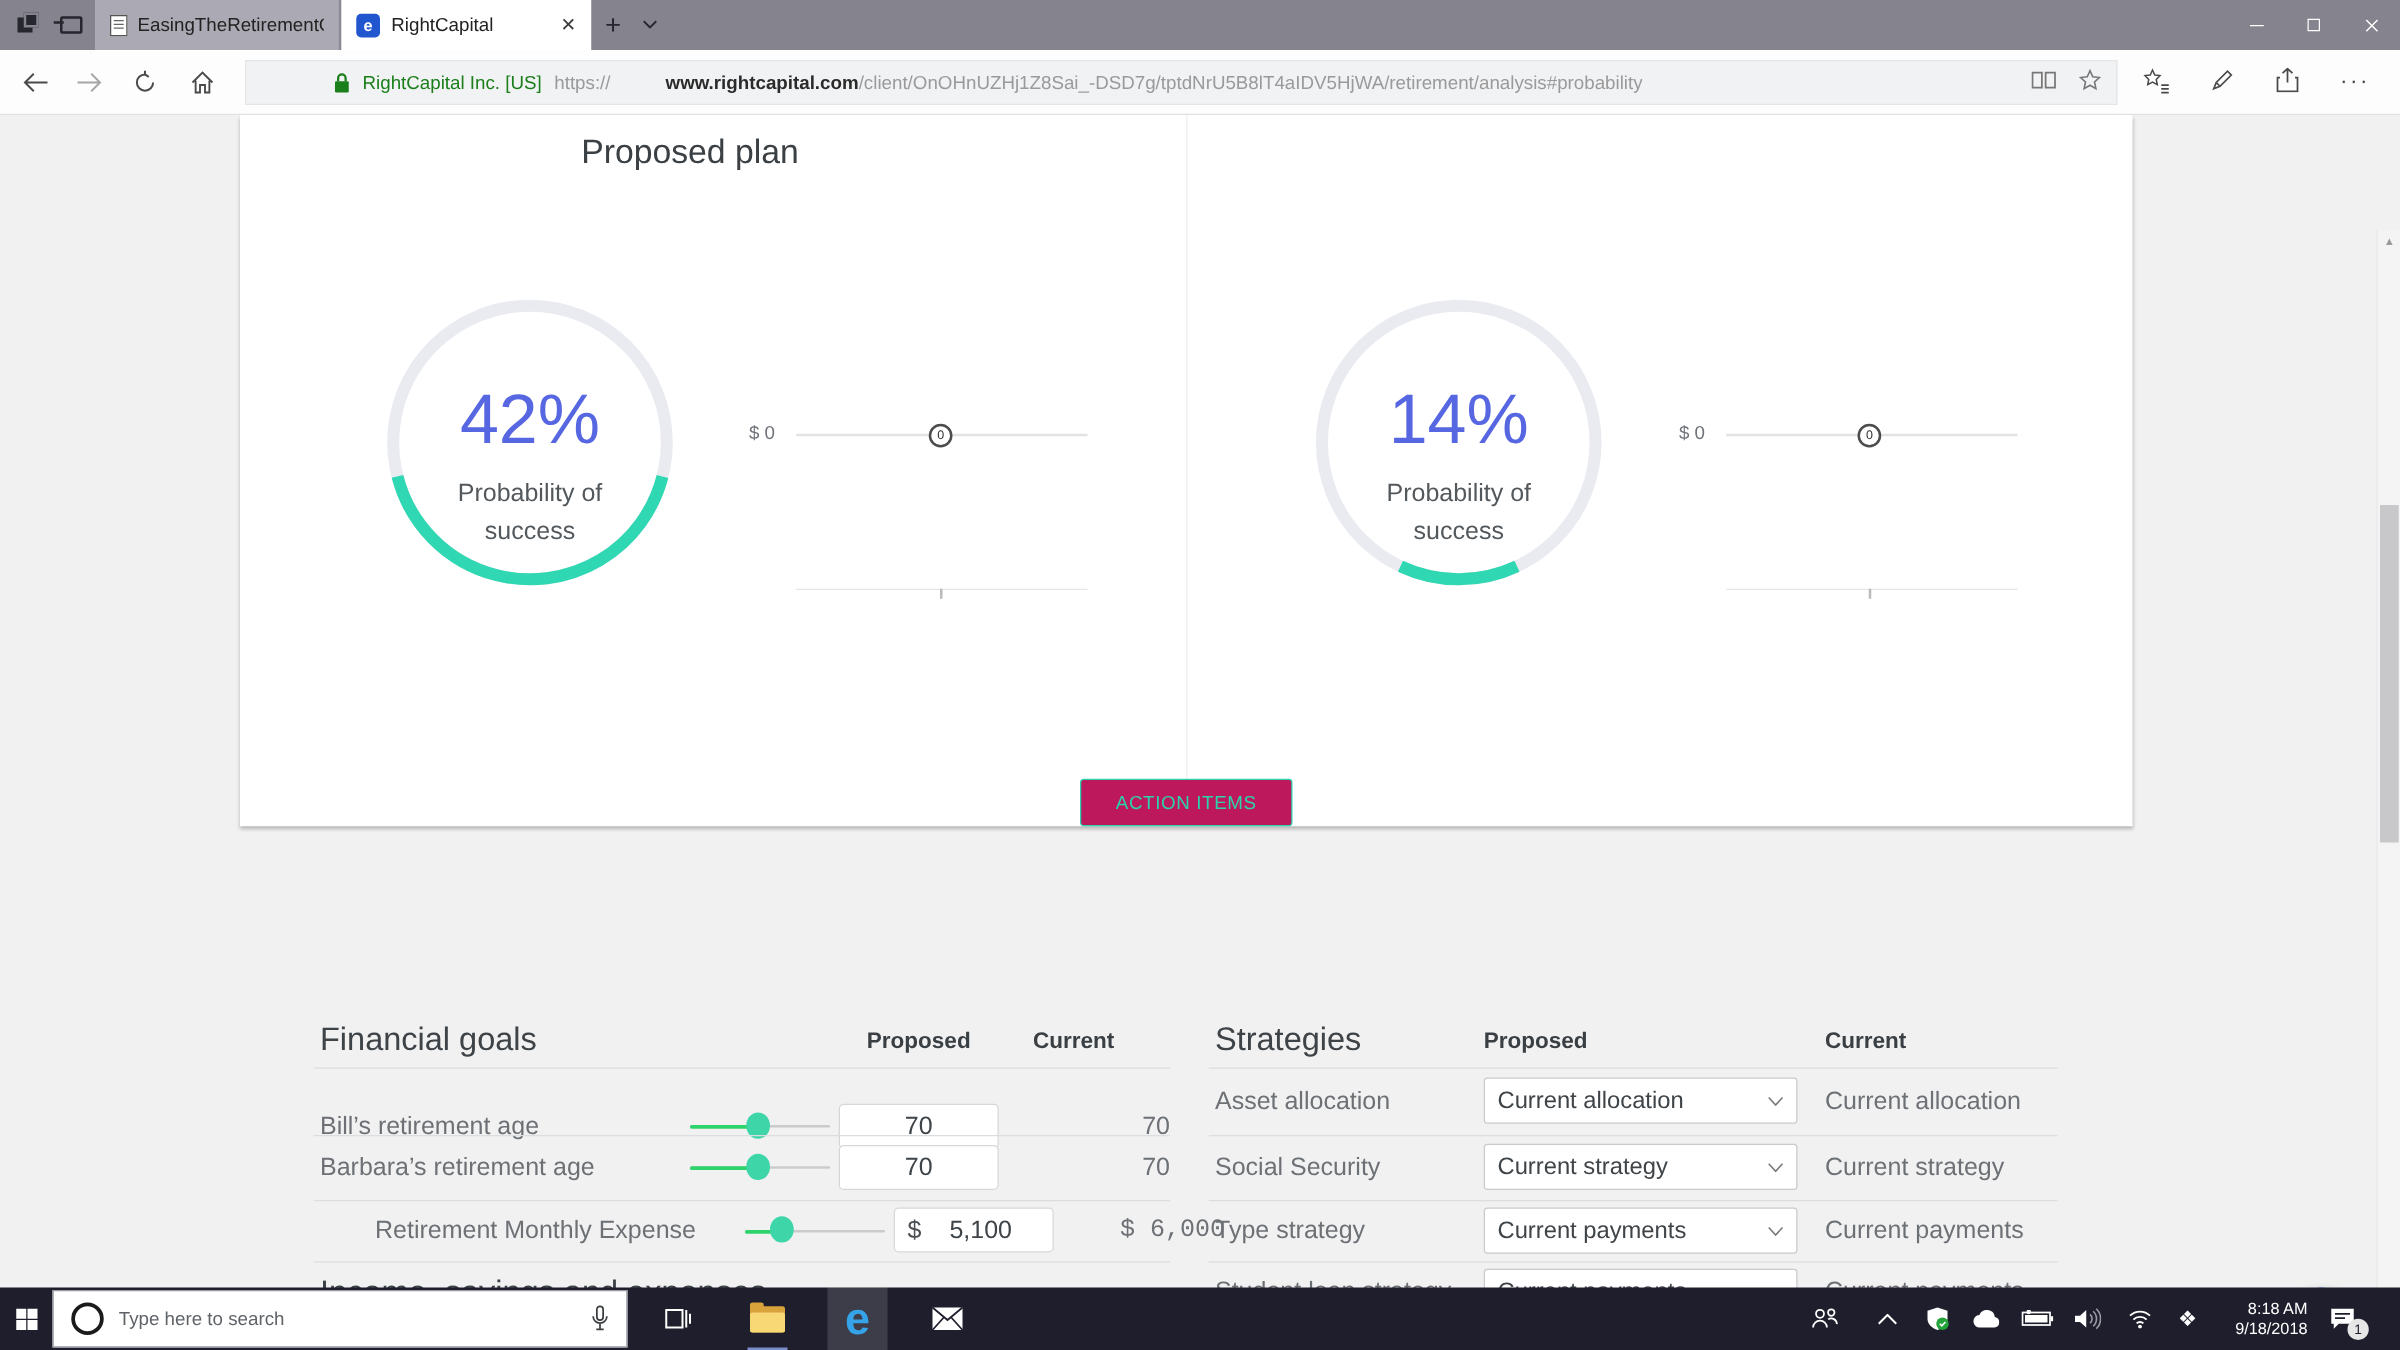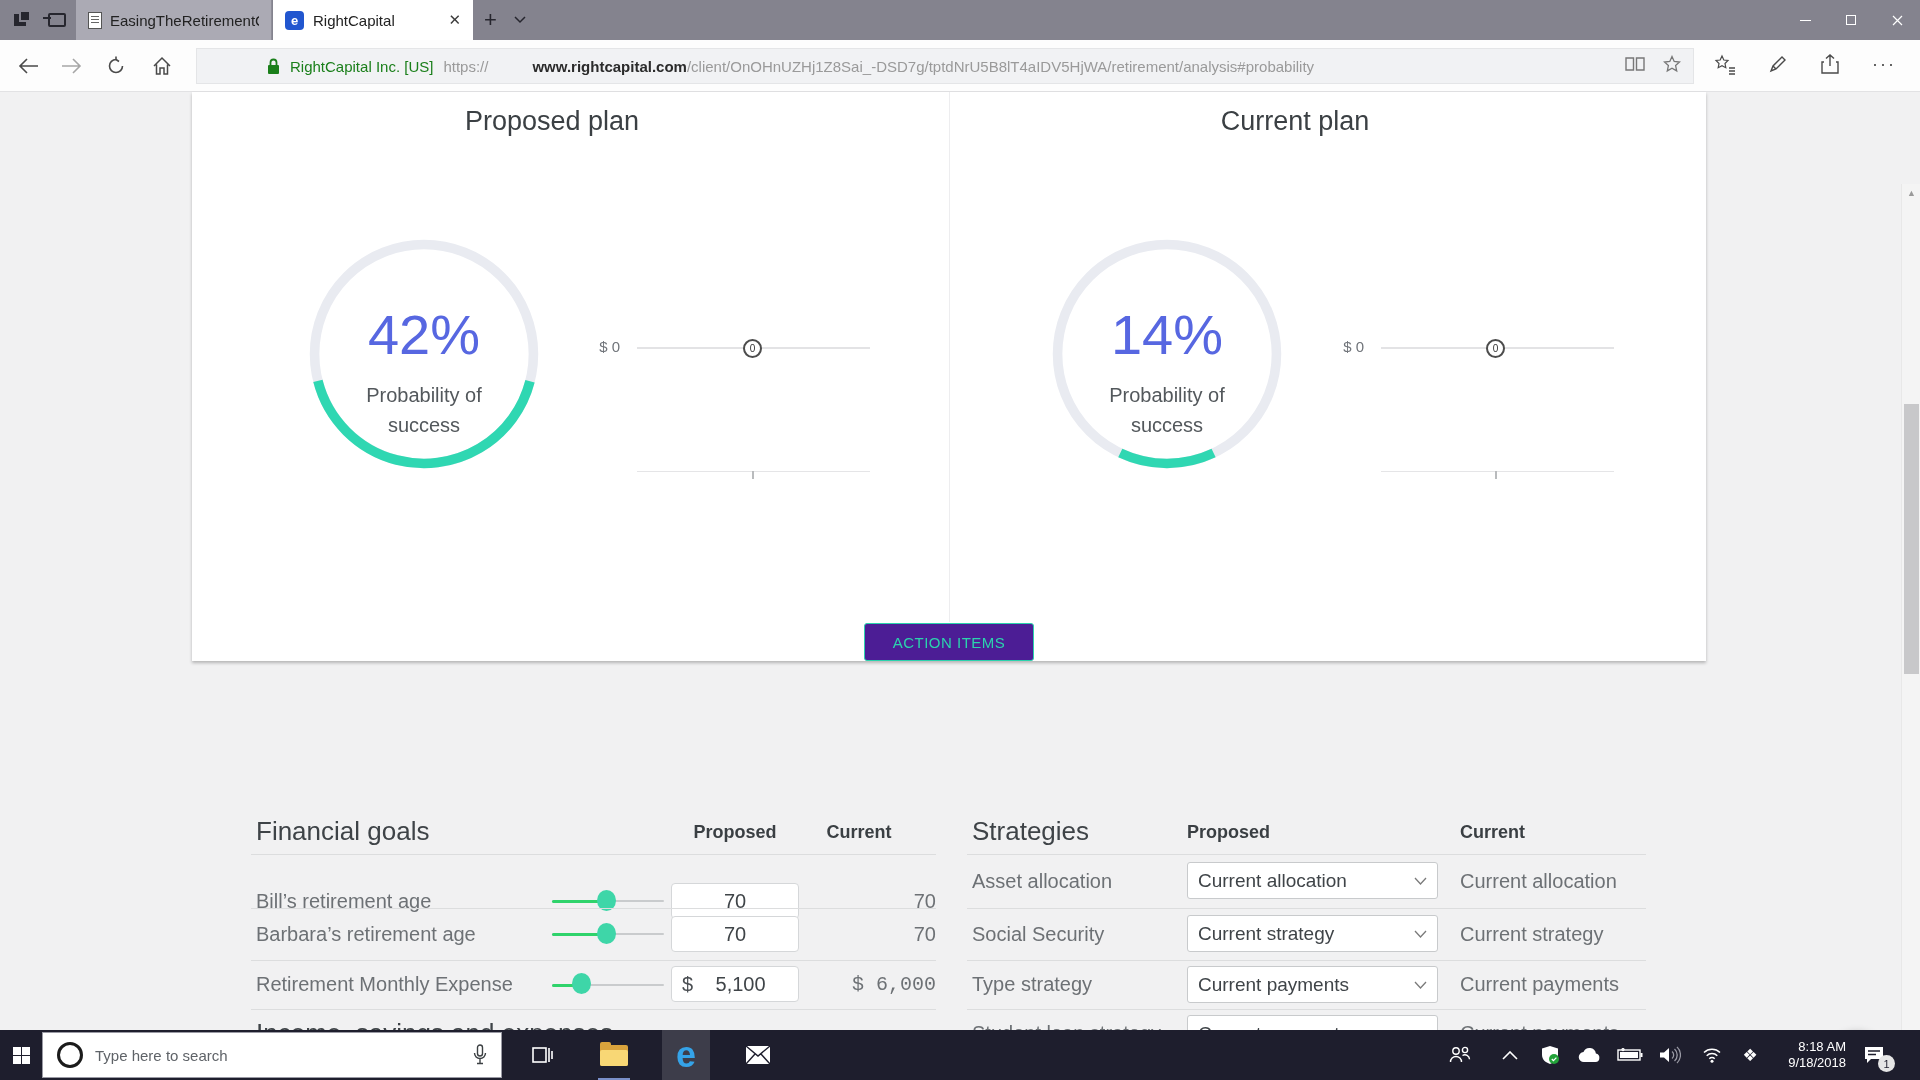--- a/index.html
+++ b/index.html
@@ -45,21 +45,21 @@
   .card { position:absolute; left:192px; top:0; width:1514px; height:569px; background:#fff; box-shadow:0 2px 3px rgba(0,0,0,0.25); }
   .vdivider { position:absolute; left:757px; top:0; width:1px; height:530px; background:#ededef; }
   .plan-title { position:absolute; width:400px; text-align:center; font-size:27px; color:#3b4044; top:14px; }
   .pct { position:absolute; width:240px; text-align:center; font-size:56px; color:#5767e1; }
   .prob-label { position:absolute; width:240px; text-align:center; font-size:20px; color:#53585c; }
   .mini-label { position:absolute; font-size:15px; color:#70747a; text-align:right; width:60px; }
   .mini-track { position:absolute; height:2px; background:#e3e3e5; }
   .mini-handle { position:absolute; width:19px; height:19px; border-radius:50%; background:#fff; border:2px solid #4c4c4c; color:#333; font-size:10px; display:flex; align-items:center; justify-content:center; }
   .mini-axis { position:absolute; height:1px; background:#e5e5e7; }
   .mini-tick { position:absolute; width:2px; height:8px; background:#b9bbbd; }
-  .action-btn { position:absolute; left:672px; top:531px; width:170px; height:38px; background:#4c1d95; border:1px solid #2bd3ad; border-radius:3px; color:#2bd3ad; font-size:15px; letter-spacing:0.5px; display:flex; align-items:center; justify-content:center; }
+  .action-btn { position:absolute; left:672px; top:531px; width:170px; height:38px; background:#be185d; border:1px solid #2bd3ad; border-radius:3px; color:#2bd3ad; font-size:15px; letter-spacing:0.5px; display:flex; align-items:center; justify-content:center; }
 
   
   .col { position:absolute; top:712px; height:318px; }
   .col-left { left:251px; width:685px; }
   .col-right { left:967px; width:679px; }
   .sec-head { font-size:26px; color:#3e4347; }
   .col-header { font-size:18px; font-weight:bold; color:#3a3f43; }
   .hr { position:absolute; left:0; width:100%; height:1px; background:#dcddde; }
   .grow { position:absolute; left:0; width:100%; display:flex; align-items:center; }
   .rlabel { font-size:20px; color:#6d7175; position:absolute; left:5px; }
@@ -231,21 +231,20 @@
       </svg>
       <div class="pct" style="left:112px; top:210px;">42%</div>
       <div class="prob-label" style="left:112px; top:292px;">Probability of</div>
       <div class="prob-label" style="left:112px; top:322px;">success</div>
       <div class="mini-label" style="left:368px; top:246px;">$ 0</div>
       <div class="mini-track" style="left:445px; top:255px; width:233px;"></div>
       <div class="mini-handle" style="left:551px; top:247px;">0</div>
       <div class="mini-axis" style="left:445px; top:379px; width:233px;"></div>
       <div class="mini-tick" style="left:560px; top:379px;"></div>
 
-      <div class="plan-title" style="left:903px;">Current plan</div>
       <svg class="abs" style="left:855px; top:142px;" width="240" height="240" viewBox="0 0 250 250">
         <circle cx="125" cy="125" r="114" fill="none" stroke="#e9ebf1" stroke-width="10"></circle>
         <circle cx="125" cy="125" r="114" fill="none" stroke="#2fd7b2" stroke-width="10" stroke-dasharray="100.2796375025862 616.0034875158866" transform="rotate(64.8 125 125)"></circle>
       </svg>
       <div class="pct" style="left:855px; top:210px;">14%</div>
       <div class="prob-label" style="left:855px; top:292px;">Probability of</div>
       <div class="prob-label" style="left:855px; top:322px;">success</div>
       <div class="mini-label" style="left:1112px; top:246px;">$ 0</div>
       <div class="mini-track" style="left:1189px; top:255px; width:233px;"></div>
       <div class="mini-handle" style="left:1294px; top:247px;">0</div>
@@ -278,21 +277,21 @@
         <div class="track" style="left:301px; top:25px; width:112px;"></div>
         <div class="fill" style="left:301px; top:24.5px; width:55px;"></div>
         <div class="knob" style="left:346px; top:15px;"></div>
         <div class="inputbox" style="left:420px; top:8px; width:128px;">
             <span class="val">70</span>
           </div>
         <span class="curval" style="top:15px;">70</span>
       </div>
       <div class="hr" style="top:156px;"></div>
 
-      <div class="grow" style="top:156px; height:49px;">
+      <div class="grow" style="top:156px; height:49px;margin-left:44px;">
         <span class="rlabel">Retirement Monthly Expense</span>
         <div class="track" style="left:301px; top:24px; width:112px;"></div>
         <div class="fill" style="left:301px; top:23.5px; width:30px;"></div>
         <div class="knob" style="left:321px; top:13px;"></div>
         <div class="inputbox" style="left:420px; top:6px; width:128px; padding:0 10px;">
             <span class="fix">$</span>
             <span class="val">5,100</span>
           </div>
         <span class="curval" style="top:13px;font-family:Liberation Mono, monospace;">$ 6,000</span>
       </div>

